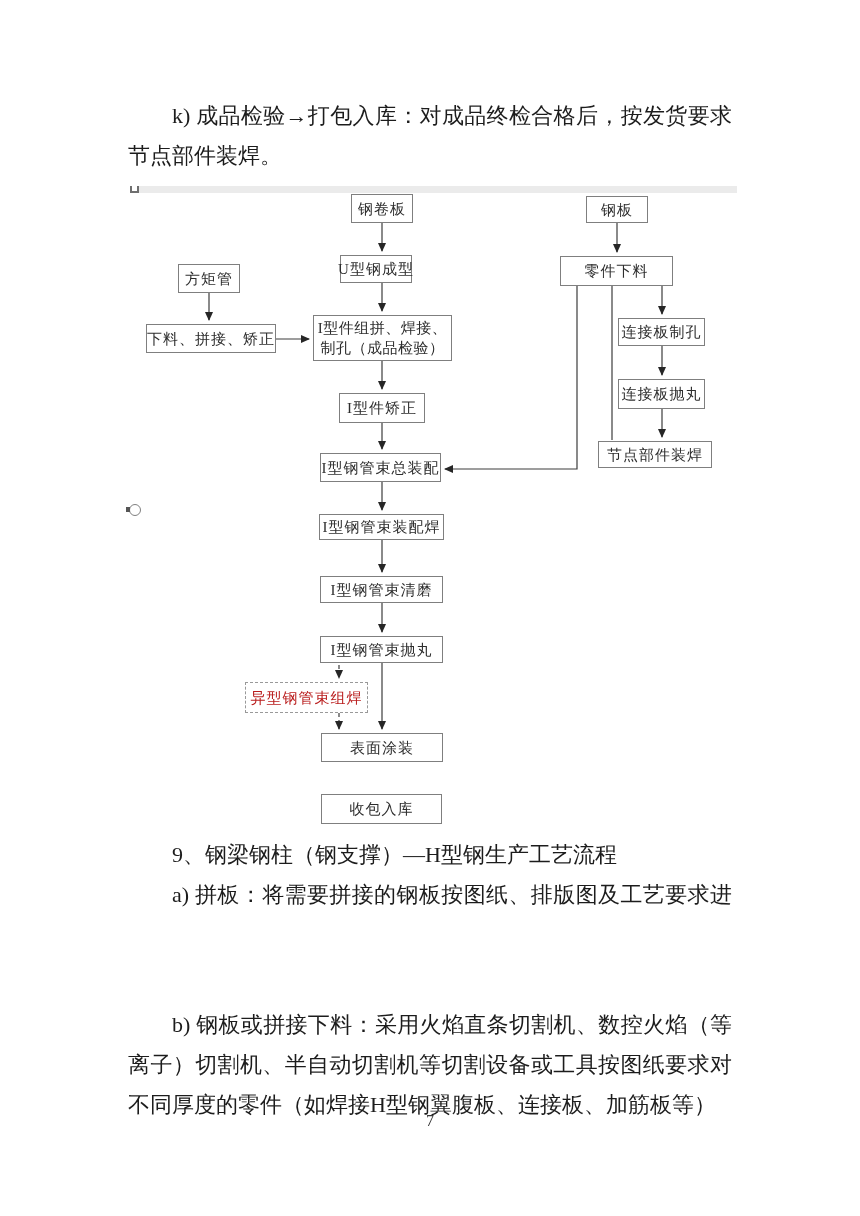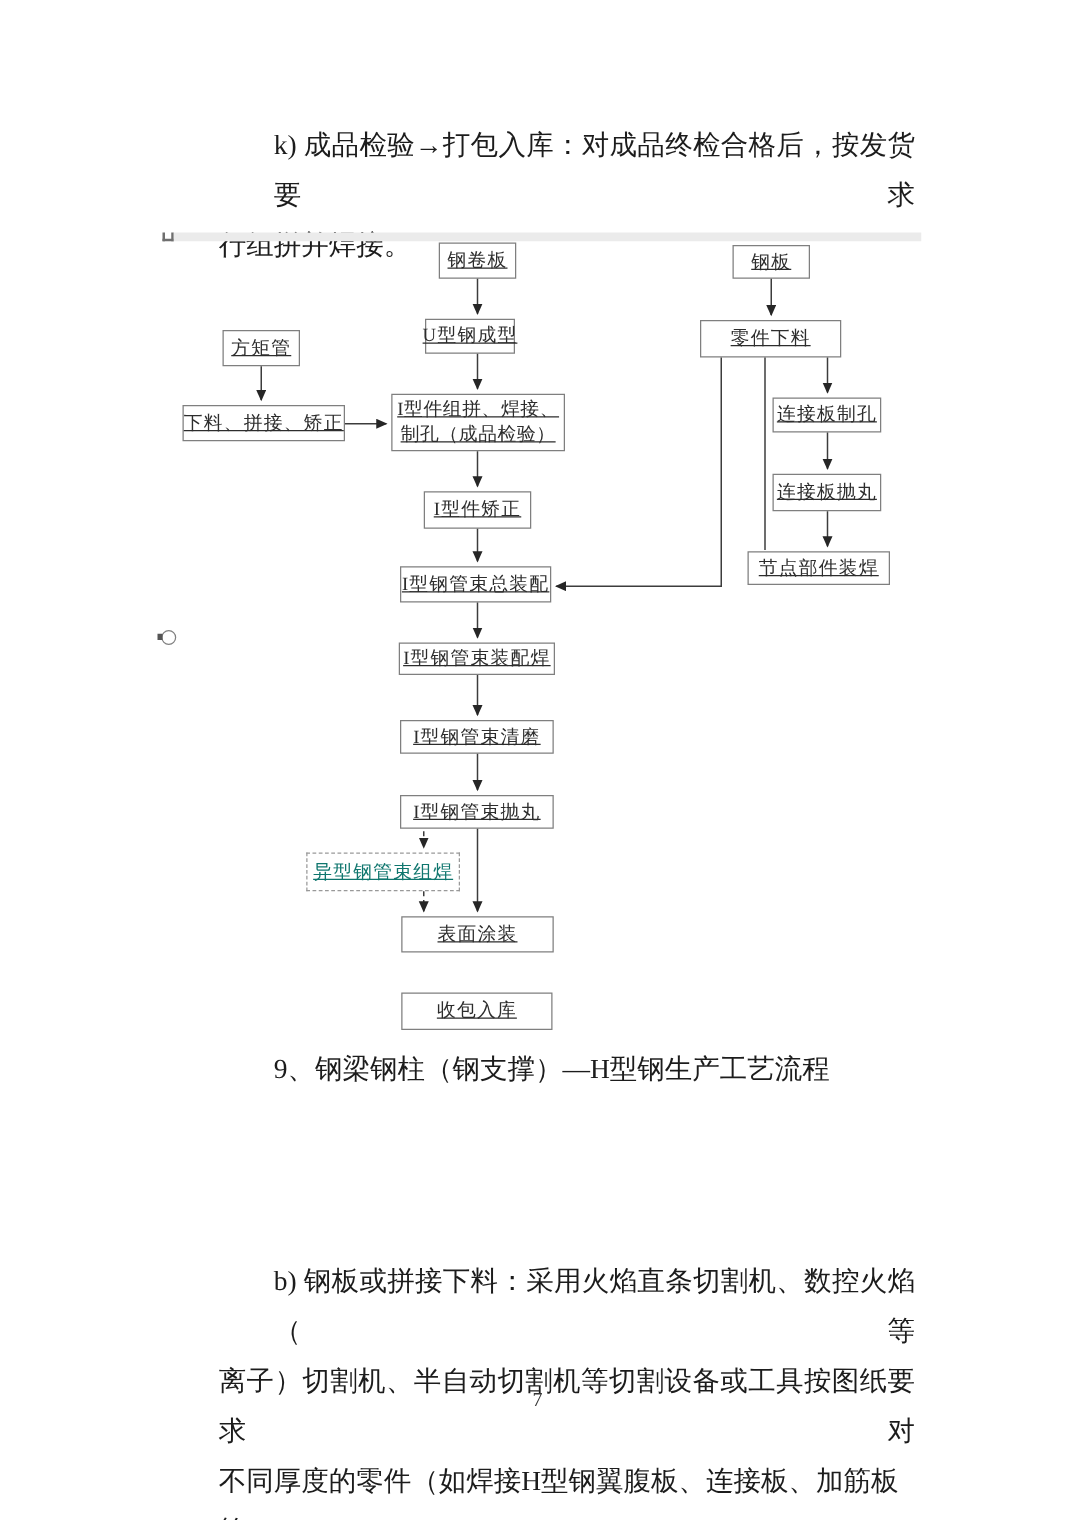--- a/index.html
+++ b/index.html
@@ -2,53 +2,53 @@
 <html><head>
 <meta charset="utf-8">
 <style>
   html,body{margin:0;padding:0;background:#ffffff;}
   .page{
     position:relative;width:860px;height:1216px;background:#ffffff;
     font-family:"Liberation Serif","DejaVu Serif",serif;color:#1c1c1c;overflow:hidden;
   }
   
   .para{position:absolute;left:128px;width:604px;font-size:22px;line-height:40px;}
-  .tline{min-height:40px;margin-left:47px;}
+  .tline{min-height:40px;}
   .jfull{text-align:justify;text-align-last:justify;}
   .indent{padding-left:44px;}
   
   .gray-band{position:absolute;left:139px;top:186px;width:598px;height:7px;background:#ebebeb;}
   .fbox{
     position:absolute;box-sizing:border-box;border:1px solid #7f7f7f;background:#ffffff;
     display:flex;align-items:center;justify-content:center;
-    font-size:15px;line-height:18px;letter-spacing:1px;color:#2d2d2d;white-space:nowrap;text-decoration:underline;
+    font-size:15px;line-height:18px;letter-spacing:1px;color:#2d2d2d;white-space:nowrap;
   }
   .fbox.two-line{flex-direction:column;letter-spacing:0.5px;line-height:20px;}
-  .fbox.dashed{border:1px dashed #999999;color:#0f766e;}
+  .fbox.dashed{border:1px dashed #999999;color:#b91c1c;}
   svg.connectors{position:absolute;left:0;top:0;width:860px;height:1216px;pointer-events:none;}
   svg .ln{stroke:#3c3c3c;stroke-width:1.2;fill:none;}
   svg .dsh{stroke-dasharray:4,3;}
   
   .anchor-square{position:absolute;left:130px;top:186px;width:9px;height:7px;
     border-left:2px solid #6f6f6f;border-right:2px solid #6f6f6f;border-bottom:2px solid #6f6f6f;box-sizing:border-box;}
   .anchor-circle{position:absolute;left:129px;top:504px;width:10px;height:10px;
     border:1px solid #808080;border-radius:50%;}
   .anchor-circle-notch{position:absolute;left:126px;top:507px;width:4px;height:5px;background:#555555;}
   
   .page-number{position:absolute;left:0;top:1112px;width:860px;text-align:center;
     font-size:16px;color:#333333;}
 </style>
 </head>
 <body>
 
 <div class="page">
 
   <div class="para" style="top:96px">
     <div class="tline jfull indent">k) 成品检验→打包入库：对成品终检合格后，按发货要求</div>
-    <div class="tline">行组拼并焊接。</div>
+    <div class="tline">节点部件装焊。</div>
   </div>
 
   <div class="anchor-square"></div>
   <div class="gray-band"></div>
   <div class="anchor-circle"></div>
   <div class="anchor-circle-notch"></div>
 
   <div class="fbox" style="left:351px;top:194px;width:62px;height:29px">钢卷板</div>
   <div class="fbox" style="left:586px;top:196px;width:62px;height:27px">钢板</div>
   <div class="fbox" style="left:178px;top:264px;width:62px;height:29px">方矩管</div>
@@ -95,20 +95,21 @@
     <line class="ln" x1="612" y1="286" x2="612" y2="440"></line>
     <line class="ln dsh" x1="339" y1="665" x2="339" y2="678" marker-end="url(#arr)"></line>
     <line class="ln dsh" x1="339" y1="713" x2="339" y2="729" marker-end="url(#arr)"></line>
   </svg>
 
   <div class="para" style="top:835px">
     <div class="tline indent">9、钢梁钢柱（钢支撑）—H型钢生产工艺流程</div>
   </div>
 
   <div class="para" style="top:875px">
+    <div class="tline jfull indent">a) 拼板：将需要拼接的钢板按图纸、排版图及工艺要求进</div>
   </div>
 
   <div class="para" style="top:1005px">
     <div class="tline jfull indent">b) 钢板或拼接下料：采用火焰直条切割机、数控火焰（等</div>
     <div class="tline jfull">离子）切割机、半自动切割机等切割设备或工具按图纸要求对</div>
     <div class="tline">不同厚度的零件（如焊接H型钢翼腹板、连接板、加筋板等）</div>
   </div>
 
   <div class="page-number">7</div>
 

